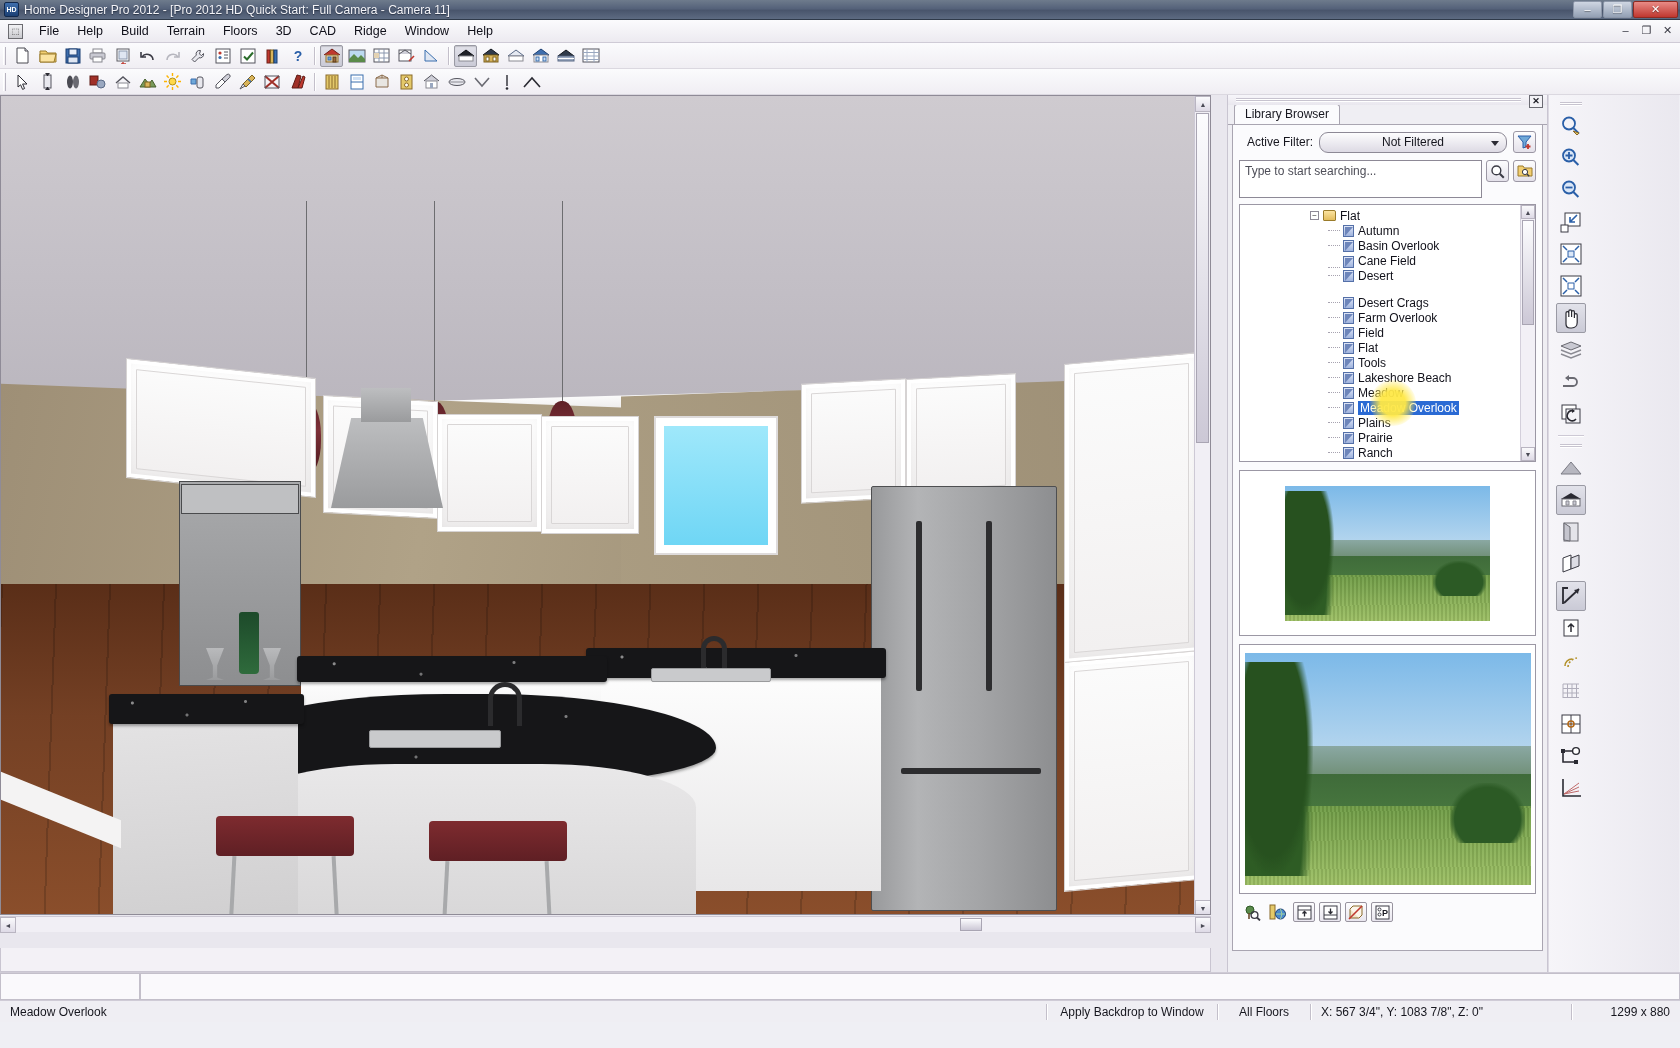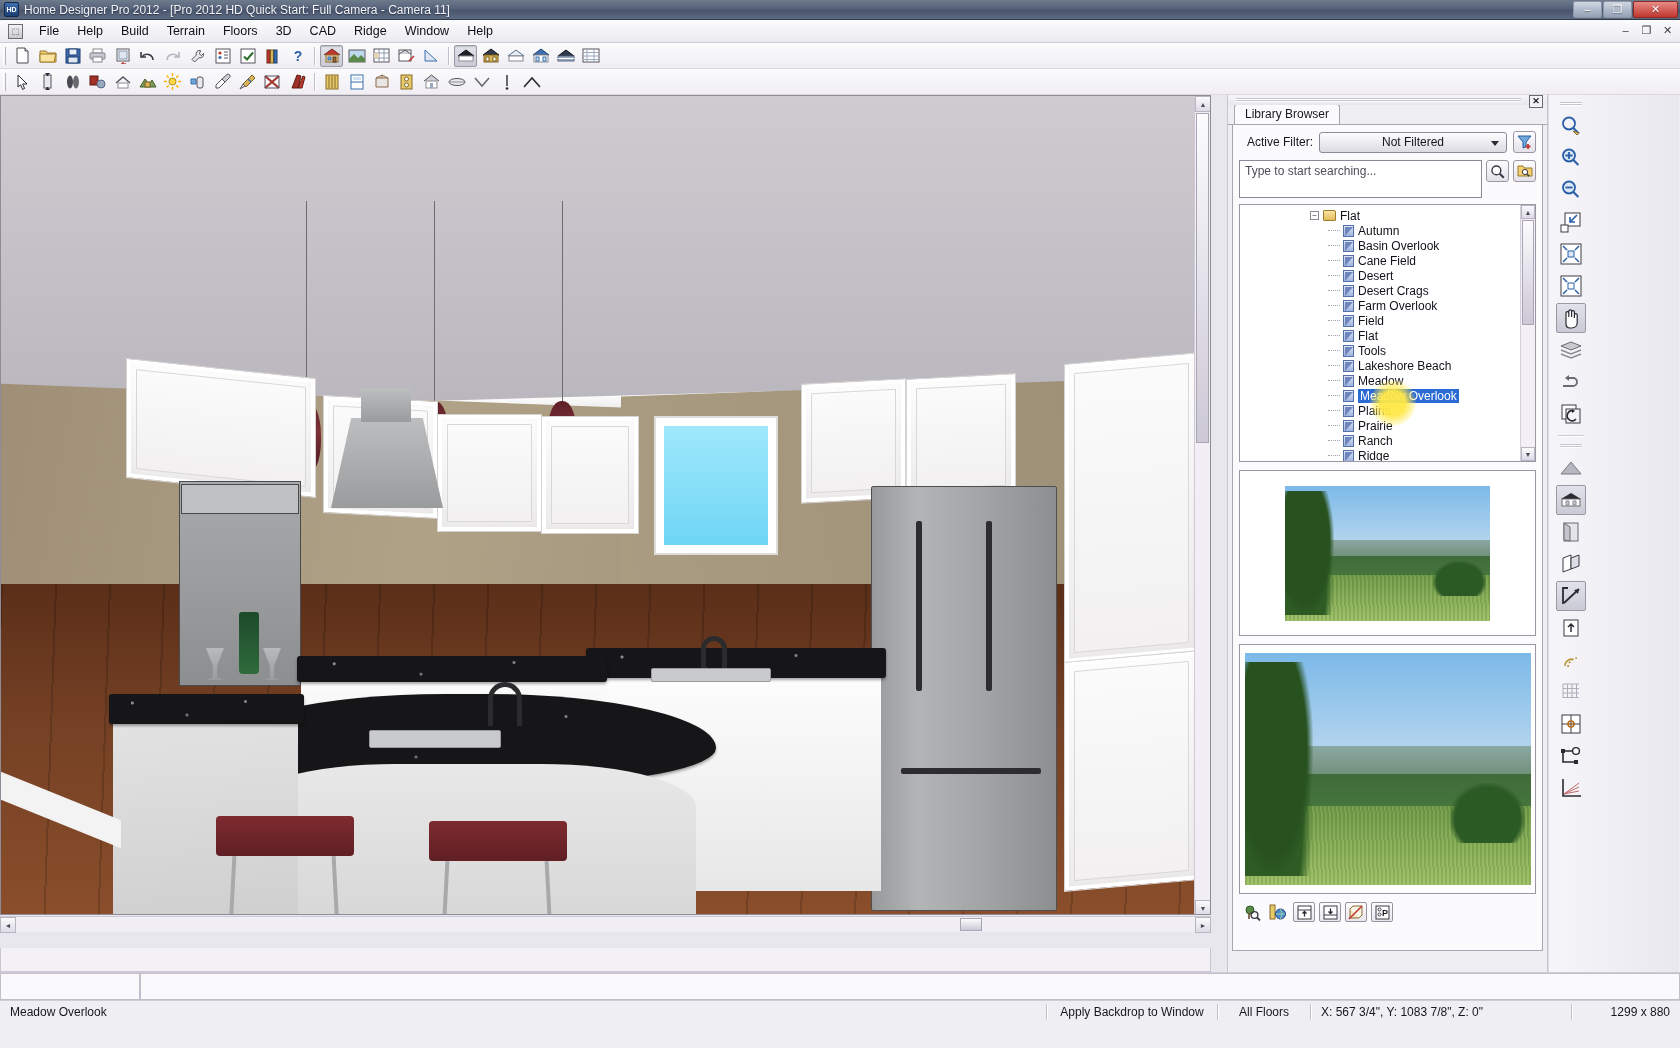--- a/index.html
+++ b/index.html
@@ -128,21 +128,21 @@
   .panel-x{position:absolute;right:4px;top:0px;width:14px;height:13px;border:1px solid #6a6a72;
      background:#f3f2f6;font-size:9px;line-height:11px;text-align:center;color:#1a1a22;font-weight:bold;}
   .libtabs{ height:20px; padding-left:6px; display:flex; align-items:flex-end;
             border-bottom:1px solid #a9a5b1;}
   .libtab{ background:#fbfbfd;border:1px solid #a9a5b1;border-bottom:none;
            padding:2px 10px 3px;font-size:12px;color:#16161e;border-radius:3px 3px 0 0;}
   .libbody{ background:#fbfbfd; border:1px solid #a9a5b1;border-top:none; margin:0 4px;
             height:826px; padding:6px;}
   .filterrow{ display:flex; align-items:center; gap:6px; margin-bottom:7px;margin-left:8px;}
   .filterrow label{ font-size:12px;color:#16161e;}
-  .combo{ flex:1; height:21px; border:1px solid #8d8996; border-radius:3px;
+  .combo{ flex:1; height:21px; border:1px solid #8d8996; border-radius:9px;
           background:linear-gradient(180deg,#fdfdfe,#dddae4);
           display:flex;align-items:center;justify-content:center;position:relative;font-size:12px;color:#16161e;}
   .combo .caret{position:absolute;right:7px;top:8px;width:0;height:0;
      border-left:4px solid transparent;border-right:4px solid transparent;border-top:5px solid #2c2c34;}
   .iconbtn{ width:23px;height:22px;border:1px solid #9b97a4;border-radius:3px;
             background:linear-gradient(180deg,#fdfdfe,#e4e1ea);
             display:flex;align-items:center;justify-content:center;}
   .searchrow{ display:flex; gap:4px; margin-bottom:6px;}
   .searchinput{ flex:1;height:38px;border:1px solid #8d8996;background:#fff;
                 font-size:12px;color:#4e4e58;padding:0 5px;line-height:20px;}
@@ -697,33 +697,33 @@
               <span class="tfile"></span>
             <span class="lbl">Autumn</span>
             </div>
 
           <div class="tnode" style="padding-left:88px;">
             <span class="dots"></span>
               <span class="tfile"></span>
             <span class="lbl">Basin Overlook</span>
             </div>
 
-          <div class="tnode" style="padding-left:88px;">
+          <div class="tnode" style="padding-left:88px;align-items:flex-end;">
             <span class="dots"></span>
               <span class="tfile"></span>
             <span class="lbl">Cane Field</span>
             </div>
 
           <div class="tnode" style="padding-left:88px;">
             <span class="dots"></span>
               <span class="tfile"></span>
             <span class="lbl">Desert</span>
             </div>
 
-          <div class="tnode" style="padding-left:88px;">
+          <div class="tnode" style="padding-left:88px;margin-top:12px;">
             <span class="dots"></span>
               <span class="tfile"></span>
             <span class="lbl">Desert Crags</span>
             </div>
 
           <div class="tnode" style="padding-left:88px;">
             <span class="dots"></span>
               <span class="tfile"></span>
             <span class="lbl">Farm Overlook</span>
             </div>

